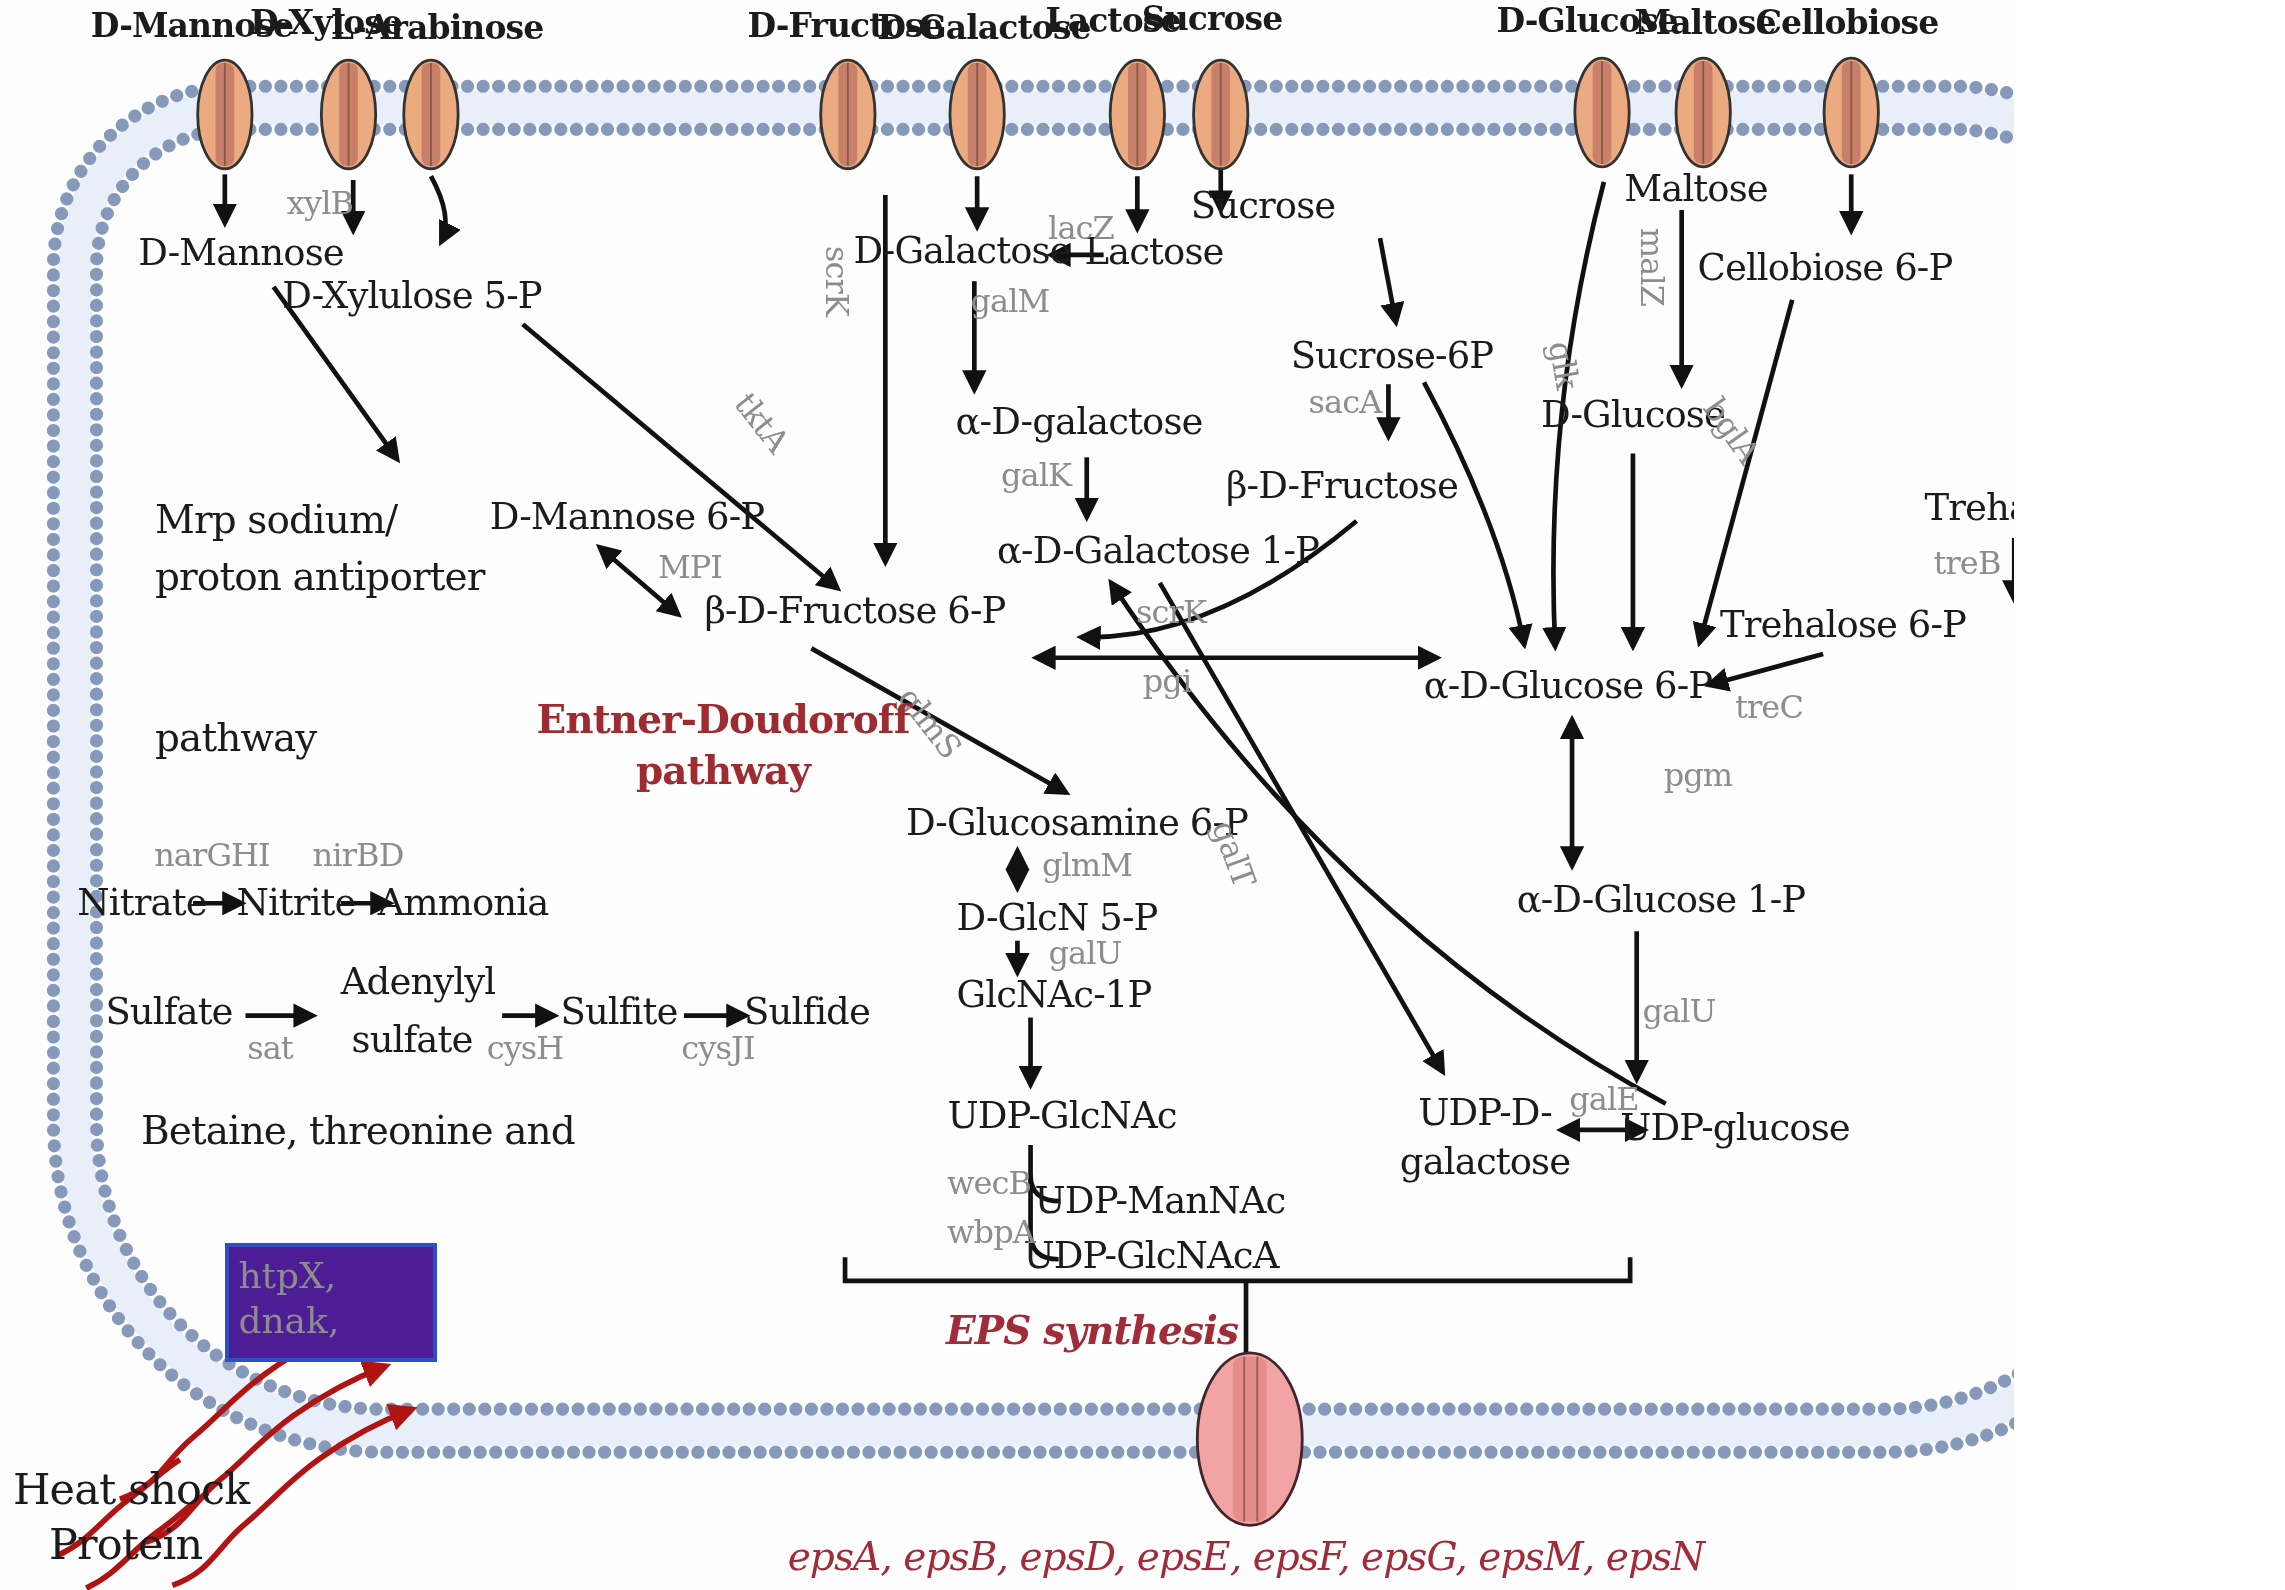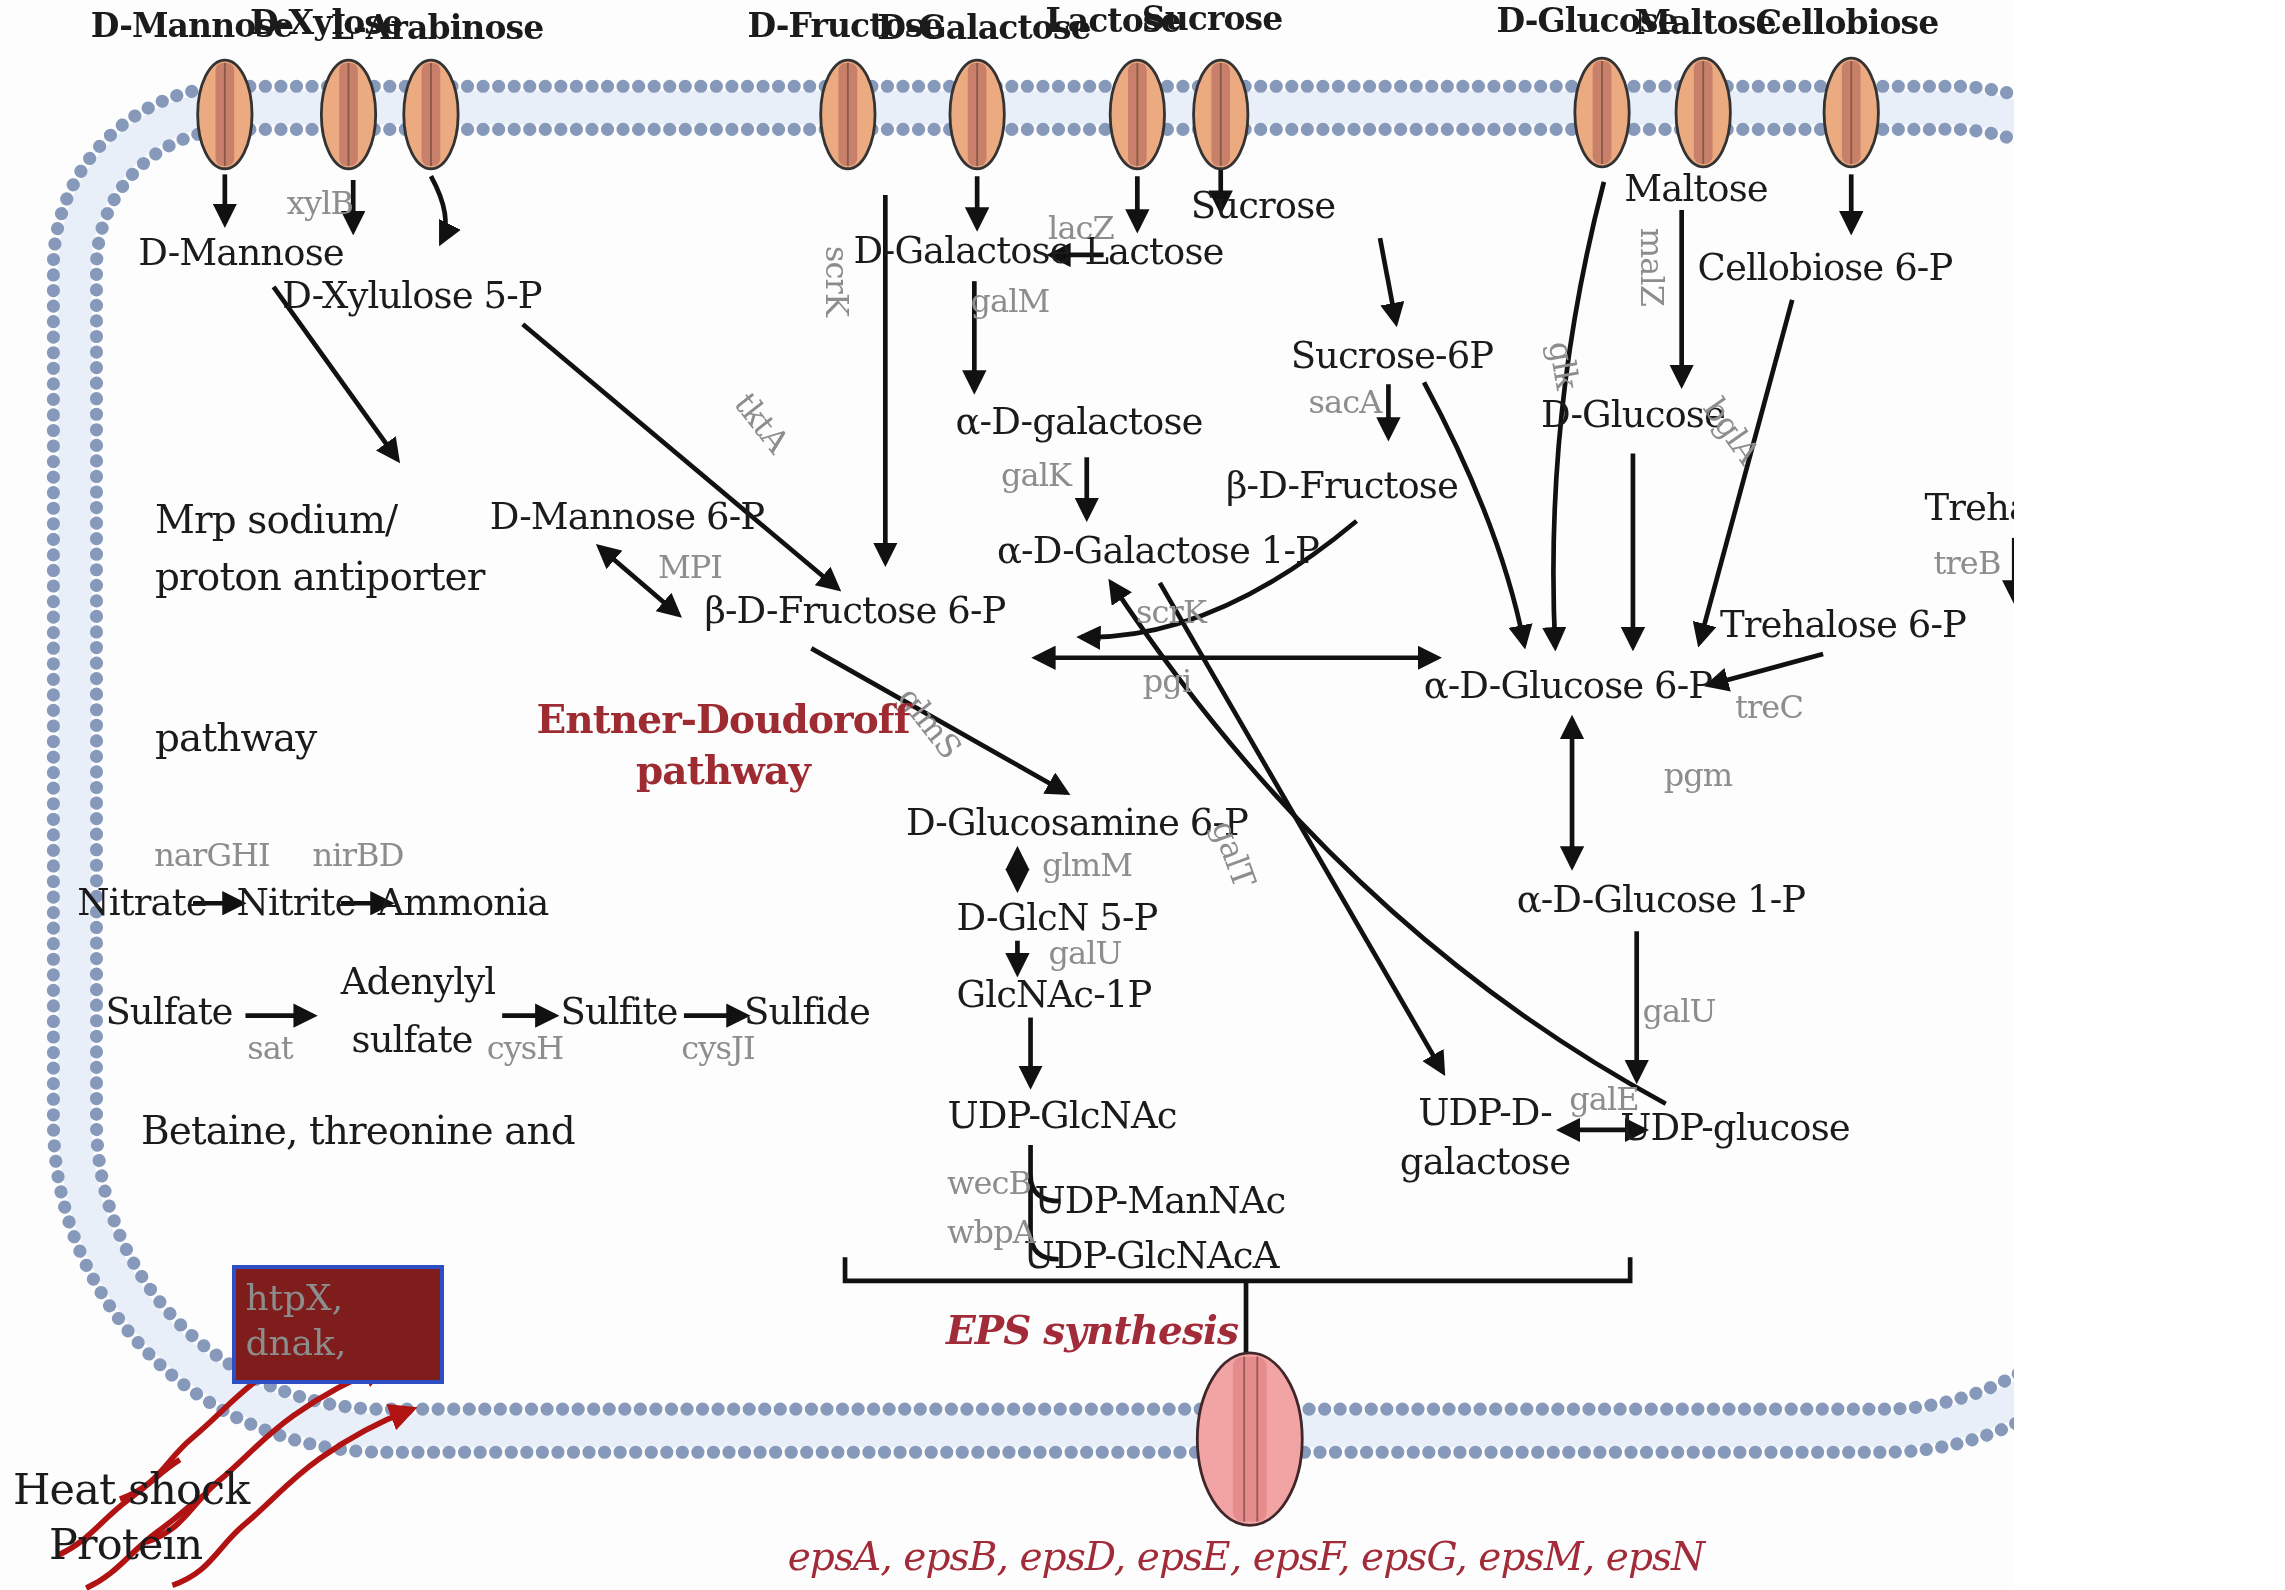--- a/index.html
+++ b/index.html
@@ -7,22 +7,22 @@
           font-family:"DejaVu Serif","Liberation Serif",serif;}
   #art{position:absolute;left:0;top:0;}
   .lb{position:absolute;white-space:nowrap;color:#1b1b1b;font-size:37px;letter-spacing:-0.9px;
       transform:translateX(-50%);line-height:1.05;}
   .tops{font-weight:bold;font-size:33px;}
   .enz{color:#8d8d8d;font-size:32px;}
   .para{transform:none;font-size:39px;}
   .red{color:#9e2b31;font-weight:bold;font-size:39px;}
   .redi{color:#a12b38;font-style:italic;font-size:39px;}
   .rot{transform-origin:center center;}
-  #hspbox{position:absolute;left:232px;top:1243px;width:204px;height:111px;border:4.7px solid #2e4fc4;
-          background:#7f1d1d;margin-top:22px;}
+  #hspbox{position:absolute;left:225px;top:1243px;width:204px;height:111px;border:4.7px solid #2e4fc4;
+          background:#4c1d95;}
   #hspbox .bl{position:relative;display:block;text-align:left;margin:5.6px 0 0 9.4px;color:#8d8d8d;
           font-size:36px;line-height:1.25;}
 </style>
 </head>
 <body>
 
 <div id="canvas">
 
 <svg id="art" width="2285" height="1591" viewBox="0 0 2439 1698">
   <defs>

